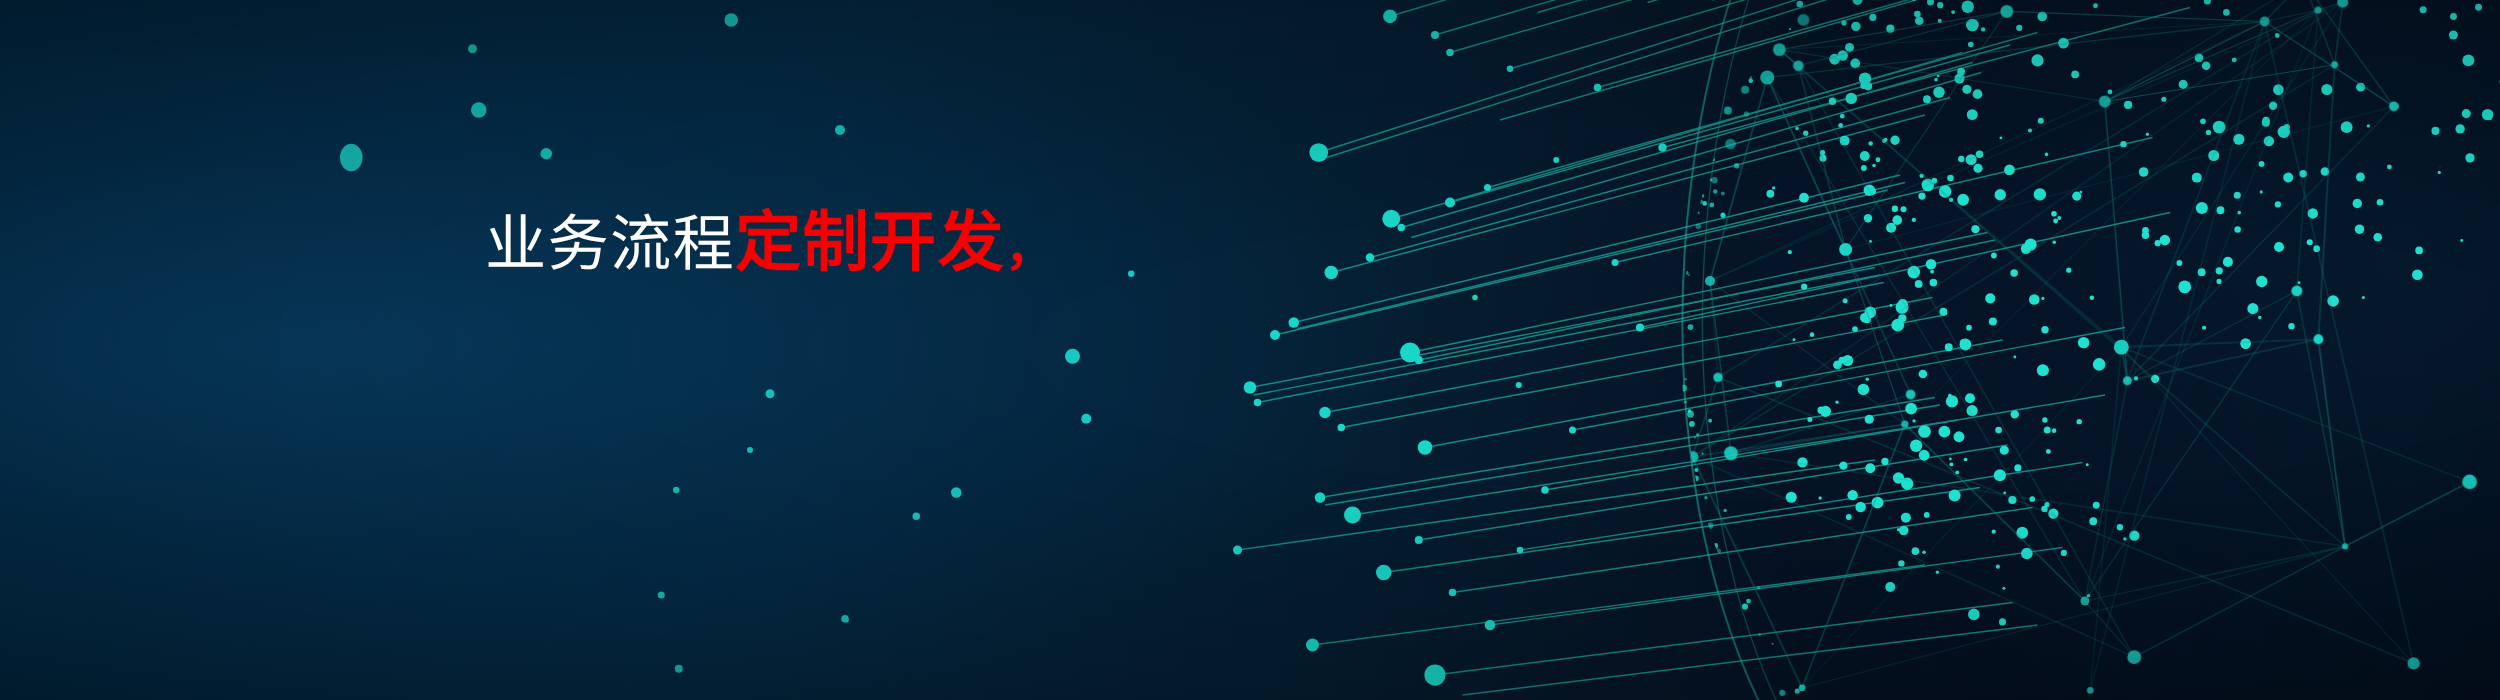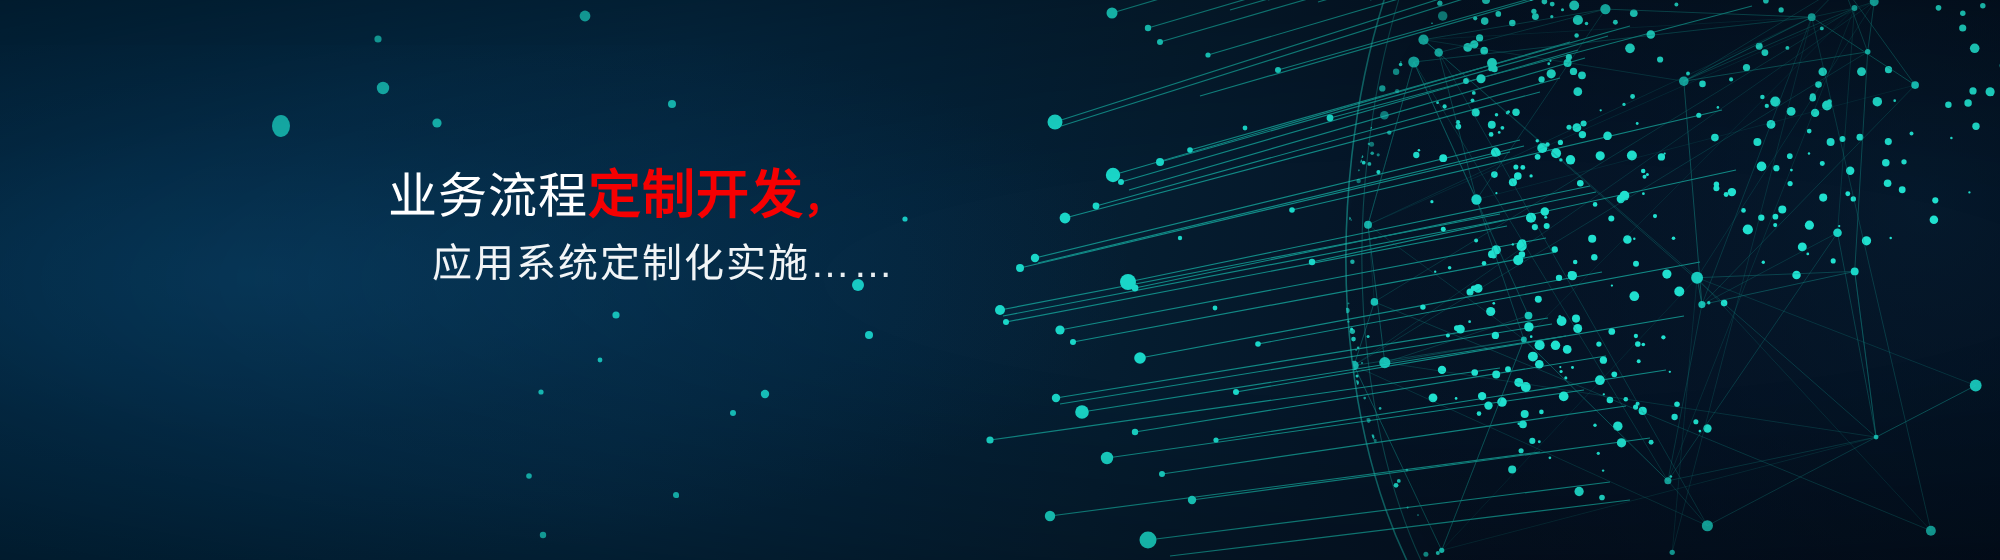--- a/index.html
+++ b/index.html
@@ -751,18 +751,15 @@
       <rect x="0" y="0" width="2000" height="560" fill="none"></rect>
     </g>
   </svg>
 
   <div class="bg-vignette"></div>
 
   <div class="copy">
     <div class="line1">
       <span class="plain">业务流程</span><span class="accent">定制开发</span><span class="comma">，</span>
     </div>
-    <div class="line2">
-      <span>应用系统定制化实施</span><span class="dots">……</span>
-    </div>
   </div>
 
 </div>
 
 </body></html>

